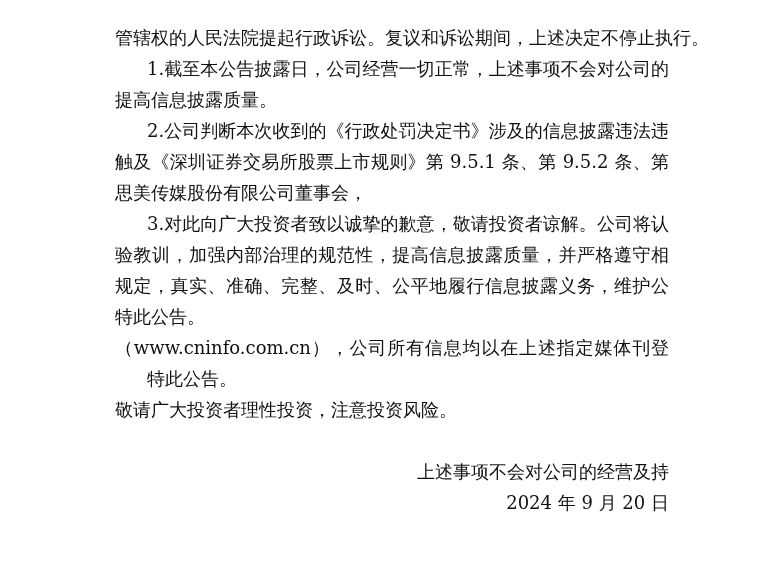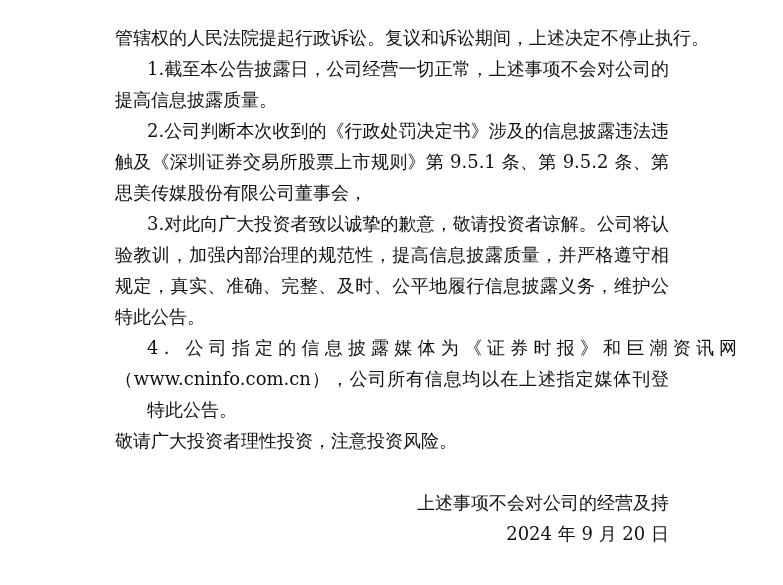--- a/index.html
+++ b/index.html
@@ -20,20 +20,19 @@
   <div class="line">管辖权的人民法院提起行政诉讼。复议和诉讼期间，上述决定不停止执行。</div>
   <div class="line indent justify">1.截至本公告披露日，公司经营一切正常，上述事项不会对公司的经营及持</div>
   <div class="line">提高信息披露质量。</div>
   <div class="line indent justify">2.公司判断本次收到的《行政处罚决定书》涉及的信息披露违法违规行为未</div>
   <div class="line justify">触及《深圳证券交易所股票上市规则》第 9.5.1 条、第 9.5.2 条、第 9.5.3 条规</div>
   <div class="line">思美传媒股份有限公司董事会，</div>
   <div class="line indent justify">3.对此向广大投资者致以诚挚的歉意，敬请投资者谅解。公司将认真吸取经</div>
   <div class="line justify">验教训，加强内部治理的规范性，提高信息披露质量，并严格遵守相关法律法规</div>
   <div class="line justify">规定，真实、准确、完整、及时、公平地履行信息披露义务，维护公司及广大投</div>
   <div class="line">特此公告。</div>
-  <div class="line indent" style="letter-spacing:5.2px;">4. 公司指定的信息披露媒体为《证券时报》和巨潮资讯网</div>
   <div class="line justify">（www.cninfo.com.cn），公司所有信息均以在上述指定媒体刊登的公告为准，</div>
   <div class="line indent">特此公告。</div>
   <div class="line">敬请广大投资者理性投资，注意投资风险。</div>
   <div class="gap"></div>
   <div class="line right">上述事项不会对公司的经营及持</div>
   <div class="line right">2024 年 9 月 20 日</div>
 </div>
 
 </body></html>

